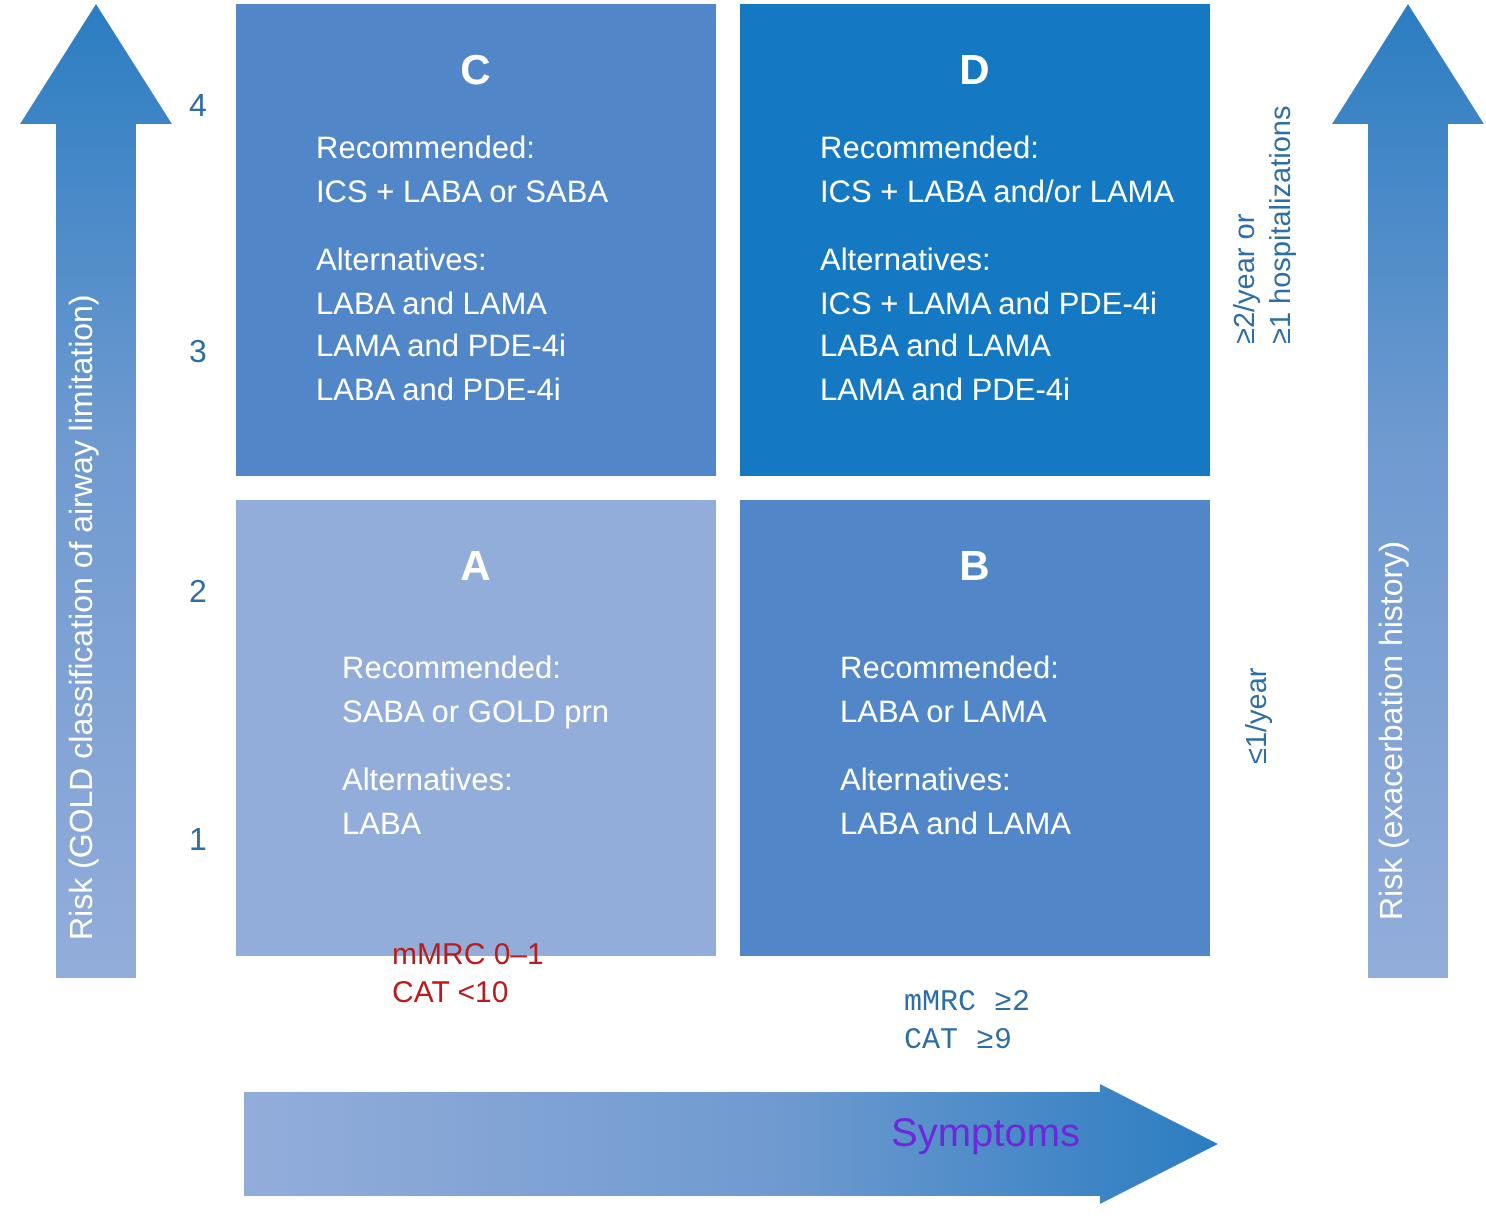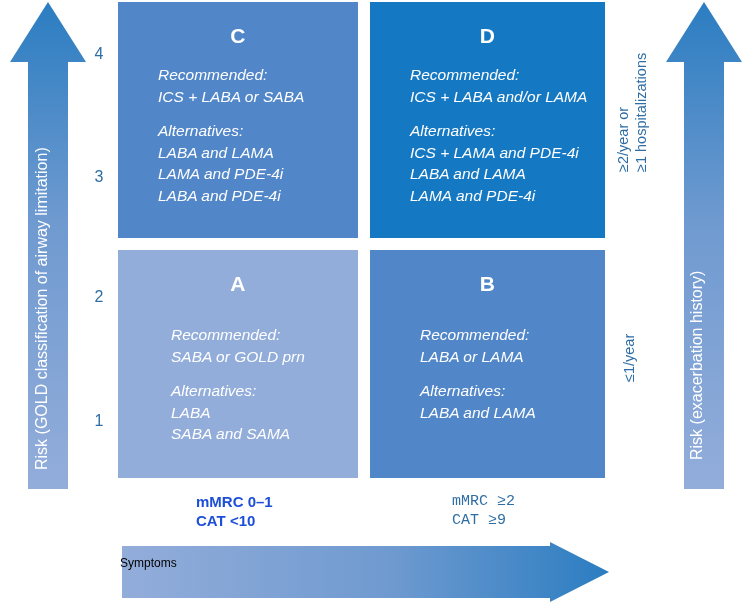--- a/index.html
+++ b/index.html
@@ -27,21 +27,20 @@
   }
   .quad-letter {
     text-align: center;
     font-size: 21px;
     font-weight: bold;
     letter-spacing: 0.5px;
   }
   .quad-body {
     font-size: 15.5px;
     line-height: 21.5px;
-    font-style: italic;
   }
   .quad-block { margin: 0; }
   .quad-gap { height: 13px; }
 
   #quad-c {
     left: 118px; top: 2px; width: 240px; height: 236px;
     background: #5186c8;
   }
   #quad-d {
     left: 370px; top: 2px; width: 235px; height: 236px;
@@ -88,23 +87,23 @@
     transform-origin: 0 0;
     line-height: 18px;
   }
 
   
   #symptom-arrow { position: absolute; left: 120px; top: 540px; }
   #symptom-label {
     position: absolute;
     left: 120px; top: 556px;
     width: 420px;
-    text-align: left;
-    color: #000000;
-    font-size: 12px;
+    text-align: right;
+    color: #6d28d9;
+    font-size: 20px;
   }
   .bottom-note {
     position: absolute;
     font-size: 15px;
     color: #2f6ea5;
     line-height: 19px;
     text-align: left;
   }
 </style>
 </head>
@@ -156,21 +155,20 @@
   </div>
 
   <div class="quad" id="quad-a" style="background: rgb(147, 173, 218);">
     <div class="quad-letter">A</div>
     <div class="quad-text quad-body">
       <div class="quad-block">Recommended:</div>
       <div class="quad-block">SABA or GOLD prn</div>
       <div class="quad-gap"></div>
       <div class="quad-block">Alternatives:</div>
       <div class="quad-block">LABA</div>
-      <div class="quad-block">SABA and SAMA</div>
     </div>
   </div>
 
   <div class="quad" id="quad-b" style="background: rgb(81, 134, 200);">
     <div class="quad-letter">B</div>
     <div class="quad-text quad-body">
       <div class="quad-block">Recommended:</div>
       <div class="quad-block">LABA or LAMA</div>
       <div class="quad-gap"></div>
       <div class="quad-block">Alternatives:</div>
@@ -189,21 +187,21 @@
       <linearGradient id="gradRight" x1="0" y1="1" x2="0" y2="0">
         <stop offset="0%" stop-color="#93adda"></stop>
         <stop offset="55%" stop-color="#6f9ad0"></stop>
         <stop offset="100%" stop-color="#2b7dc1"></stop>
       </linearGradient>
     </defs>
     <polygon points="42,2 80,62 62,62 62,489 22,489 22,62 4,62" fill="url(#gradRight)"></polygon>
   </svg>
   <div class="v-arrow-label white" id="right-arrow-label" style="left:688px; top:460px; transform: rotate(-90deg);">Risk (exacerbation history)</div>
 
-  <div class="bottom-note" style="left: 196px; top: 492px; color: #1d4ed8; font-weight: bold;">
+  <div class="bottom-note" style="left: 196px; top: 468px; color: #b91c1c;">
     <div>mMRC 0–1</div>
     <div>CAT &lt;10</div>
   </div>
   <div class="bottom-note" style="left: 452px; top: 492px; color: rgb(47, 110, 165); font-family: Liberation Mono, monospace;">
     <div>mMRC ≥2</div>
     <div>CAT ≥9</div>
   </div>
 
   <svg id="symptom-arrow" width="492" height="64">
     <defs>

